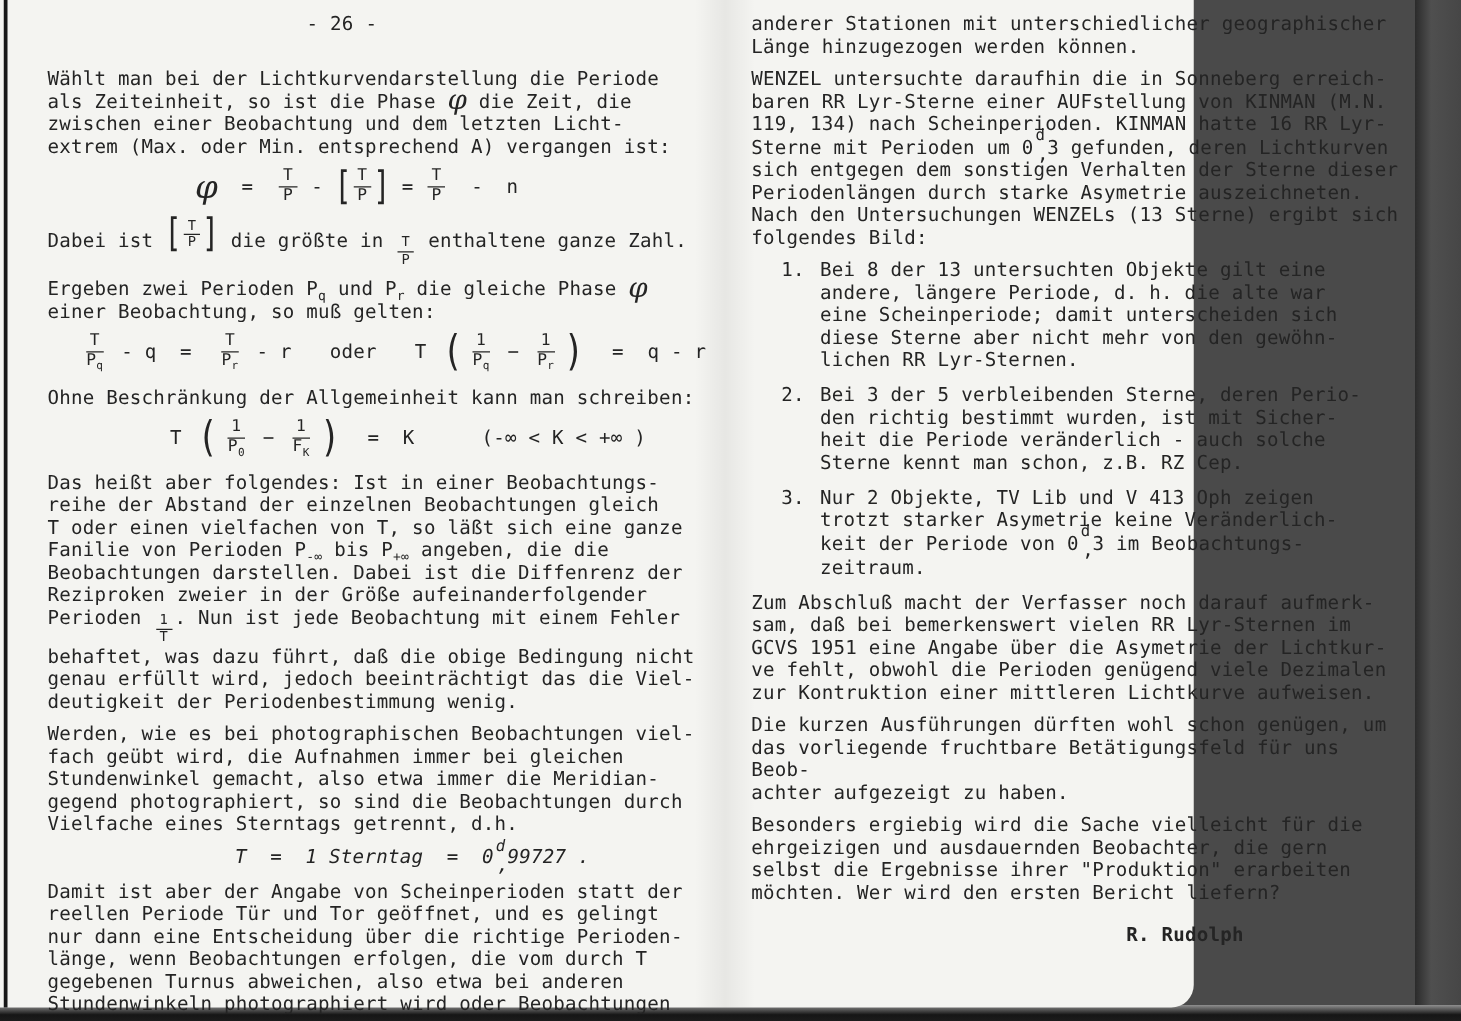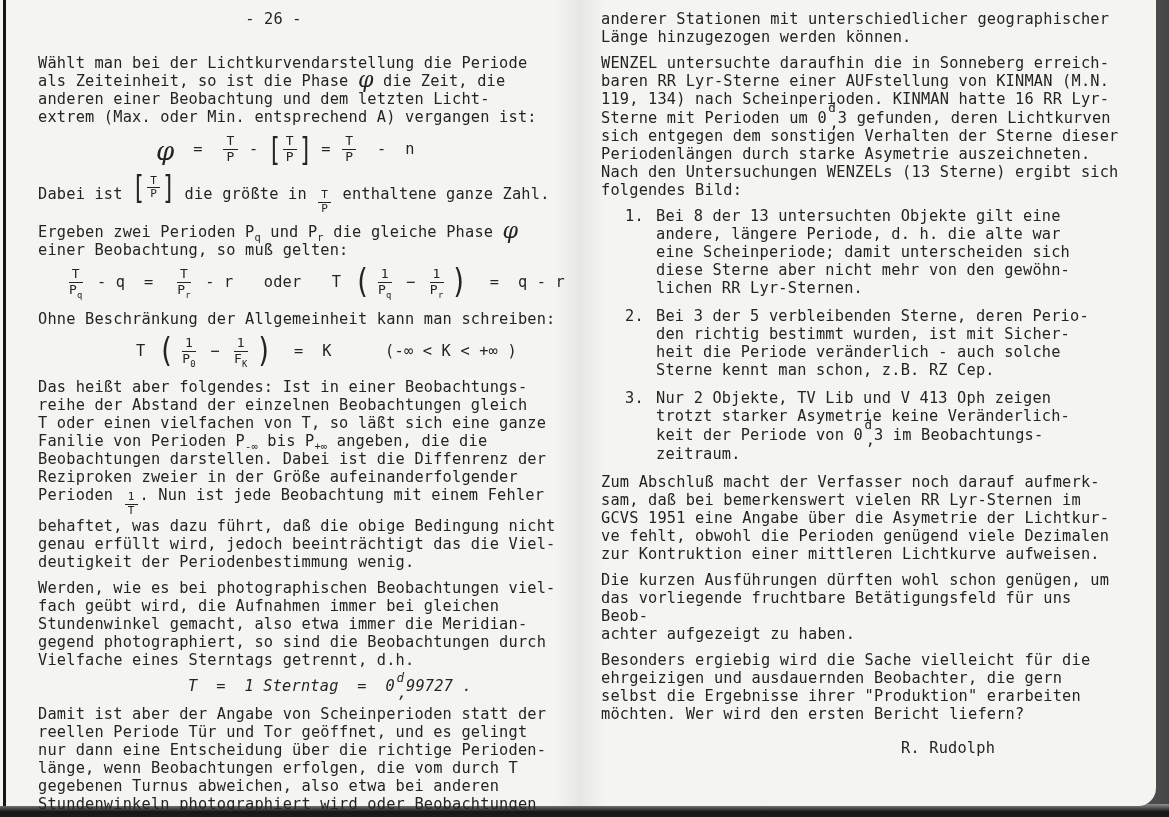--- a/index.html
+++ b/index.html
@@ -11,21 +11,21 @@
   .scan { position:relative; width:1169px; height:817px; overflow:hidden; color:#242424; }
   .right-band {
     position:absolute; right:0; top:0; bottom:0; width:37px;
     background:linear-gradient(to right,#2b2b2b,#4f4f4f 35%,#464646);
   }
   .bottom-band {
     position:absolute; left:0; right:0; bottom:0; height:13px;
     background:linear-gradient(#8f8f8f,#161616 60%,#1c1c1c);
   }
   .paper {
-    position:absolute; left:0; top:0; width:1156px; height:806px;
+    position:absolute; left:0; top:0; width:955px; height:806px;
     background:#f4f4f1;
     border-bottom-right-radius:18px;
   }
   .edge-line { position:absolute; left:3px; top:0; height:100%; width:3px; background:#171717; }
   .gutter-shadow {
     position:absolute; left:556px; top:0; height:100%; width:48px;
     background:linear-gradient(to right, rgba(0,0,0,0), rgba(0,0,0,0.055) 50%, rgba(0,0,0,0));
   }
   .page { position:absolute; top:10px; font-size:15.3px; line-height:18px; letter-spacing:0.2px; }
   .page-left  { left:38px;  width:527px; }
@@ -66,37 +66,37 @@
   .dcomma { display:inline-block; position:relative; width:0.72em; height:1em; }
   .dcd { position:absolute; left:0.12em; top:-0.5em; font-size:0.82em; line-height:1; }
   .dcc { position:absolute; left:0.18em; top:0.5em; line-height:1; }
 
   
   .nlist { margin:2px 0 10px 24px; }
   .list-item { display:flex; margin-bottom:10px; }
   .li-num { flex:none; width:31px; }
   .li-body { white-space:pre-line; }
 
-  .sig { padding-left:300px; margin-top:16px; }
+  .sig { padding-left:300px; margin-top:16px;font-weight:bold; }
 </style>
 </head>
 <body>
 
 <div class="scan">
   <div class="right-band"></div>
   <div class="bottom-band"></div>
   <div class="paper">
     <div class="edge-line"></div>
     <div class="gutter-shadow"></div>
 
     <div class="page page-left">
       <div class="pn">- 26 -</div>
       <p><span class="t">Wählt man bei der Lichtkurvendarstellung die Periode
 als Zeiteinheit, so ist die Phase </span><span class="phi">φ</span><span class="t"> die Zeit, die
-anderen einer Beobachtung und dem letzten Licht-
+zwischen einer Beobachtung und dem letzten Licht-
 extrem (Max. oder Min. entsprechend A) vergangen ist:</span></p>
       <div class="formula f1">
           <span class="phi">φ</span>
           <span class="t">  =  </span>
           <span class="fracwrap">
             <span class="frac">
               <span class="fnum"><span class="t">T</span></span>
               <span class="fden"><span class="t">P</span></span>
             </span>
           </span>

